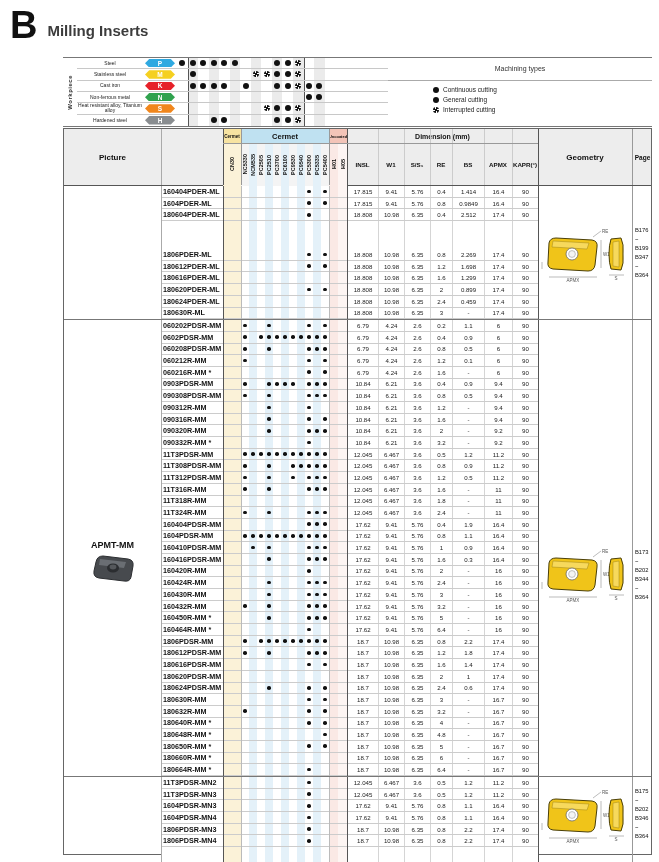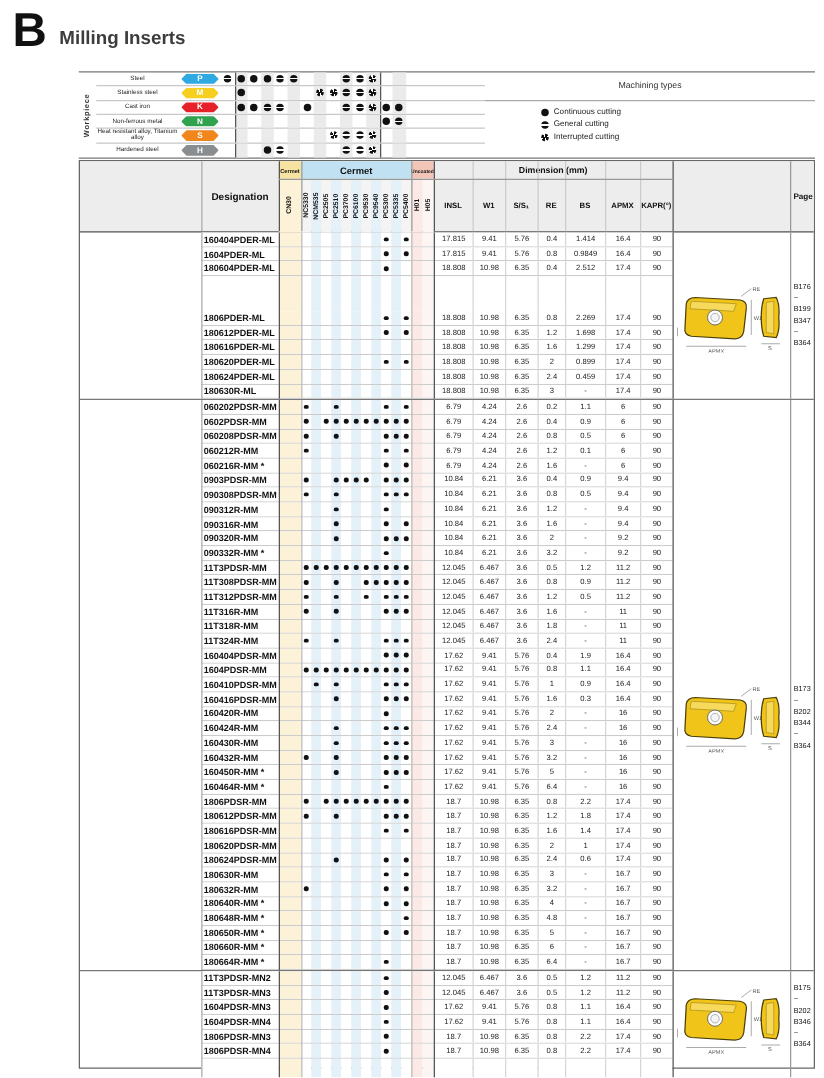--- a/index.html
+++ b/index.html
@@ -281,34 +281,37 @@
         </div>
         <div class="leg-item">
           <span class="msym interrupted"></span>
           <span>Interrupted cutting</span>
         </div>
       </div>
   </div>
 
   <div id="tbl">
     <div class="thdr">
-        <div class="hcell" style="left: 97px; top: 0px; width: 62px; height: 57px; font-size: 8px;">
-          <span>Designation</span>
+        <div class="hcell" style="left: 0px; top: 0px; width: 97px; height: 57px; font-size: 8px;">
+          <span>Picture</span>
         </div>
         <div class="hcell" style="left: 159px; top: 0px; width: 18px; height: 14px; background: rgb(247, 227, 161); font-size: 4.5px;">
           <span>Cermet</span>
         </div>
         <div class="hcell" style="left: 177px; top: 0px; width: 88px; height: 14px; background: rgb(191, 225, 241); font-size: 7.5px;">
           <span>Cermet</span>
         </div>
         <div class="hcell" style="left: 265px; top: 0px; width: 18px; height: 14px; background: rgb(243, 196, 184); font-size: 4px;">
           <span>Uncoated</span>
         </div>
         <div class="hcell" style="left: 283px; top: 0px; width: 191px; height: 14px; font-size: 7px;">
           <span>Dimension (mm)</span>
+        </div>
+        <div class="hcell" style="left: 474px; top: 0px; width: 94px; height: 57px; font-size: 8px;">
+          <span>Geometry</span>
         </div>
         <div class="hcell" style="left: 568px; top: 0px; width: 21px; height: 57px; font-size: 6.5px;">
           <span>Page</span>
         </div>
         <div class="hcell v" style="left: 159px; top: 14px; width: 18px; height: 43px; background: rgb(251, 242, 216); font-size: 5.5px;">
           <span class="vlab">CN30</span>
         </div>
         <div class="hcell v" style="left: 177px; top: 14px; width: 8px; height: 43px; background: rgb(244, 244, 244); font-size: 5.5px;">
           <span class="vlab">NC5330</span>
         </div>
@@ -1924,20 +1927,29 @@
             <div class="c-g bg-h01" style="width: 9px;"></div>
             <div class="c-g bg-h05" style="width: 9px;"></div>
             <div class="c-dim" style="width: 31px;">18.7</div>
             <div class="c-dim" style="width: 26px;">10.98</div>
             <div class="c-dim" style="width: 26px;">6.35</div>
             <div class="c-dim" style="width: 22px;">6.4</div>
             <div class="c-dim" style="width: 32px;">-</div>
             <div class="c-dim" style="width: 28px;">16.7</div>
             <div class="c-dim" style="width: 26px;">90</div>
           </div>
+          <div class="pic-block" style="top: 220px;">
+            <div class="pic-label">APMT-MM</div>
+            <div><svg width="46" height="32" viewBox="0 0 46 32">
+  <path d="M6 10 Q7 4 13 4 L38 7 Q44 8 43 14 L41 25 Q40 30 34 29 L9 26 Q3 25 4 19 Z" fill="#474a4e" stroke="#2c2e31" stroke-width="1"></path>
+  <path d="M10 7 L36 10 L34 16 L9 13 Z" fill="#6a6e73"></path>
+  <ellipse cx="23" cy="16" rx="6" ry="4.5" fill="#2b2d30"></ellipse>
+  <ellipse cx="23" cy="15" rx="3.4" ry="2.4" fill="#55585c"></ellipse>
+              </svg></div>
+          </div>
           <div class="geo-block" style="top: 228px;">
             <svg width="88" height="54" viewBox="0 0 88 54">
   <g transform="translate(4,9)">
     <path d="M4 6 Q5 1 11 1 L47 3 Q53 4 52 10 L50 28 Q49 34 43 34 L8 32 Q2 31 3 25 Z" fill="#f0c419" stroke="#4a3f08" stroke-width="1"></path>
     <path d="M8 4 L44 6 L42 12 L7 10 Z" fill="#f7d95c" stroke="#8a7512" stroke-width="0.4"></path>
     <circle cx="27" cy="17" r="6" fill="#fff" stroke="#6b6b6b" stroke-width="0.8"></circle>
     <circle cx="27" cy="17" r="3.4" fill="#f4f4f4" stroke="#9a9a9a" stroke-width="0.6"></circle>
     <line x1="48" y1="0" x2="56" y2="-6" stroke="#777" stroke-width="0.5"></line>
     <text x="57" y="-4" font-size="4.5" fill="#555">RE</text>
     <line x1="56" y1="3" x2="56" y2="31" stroke="#777" stroke-width="0.5"></line>

